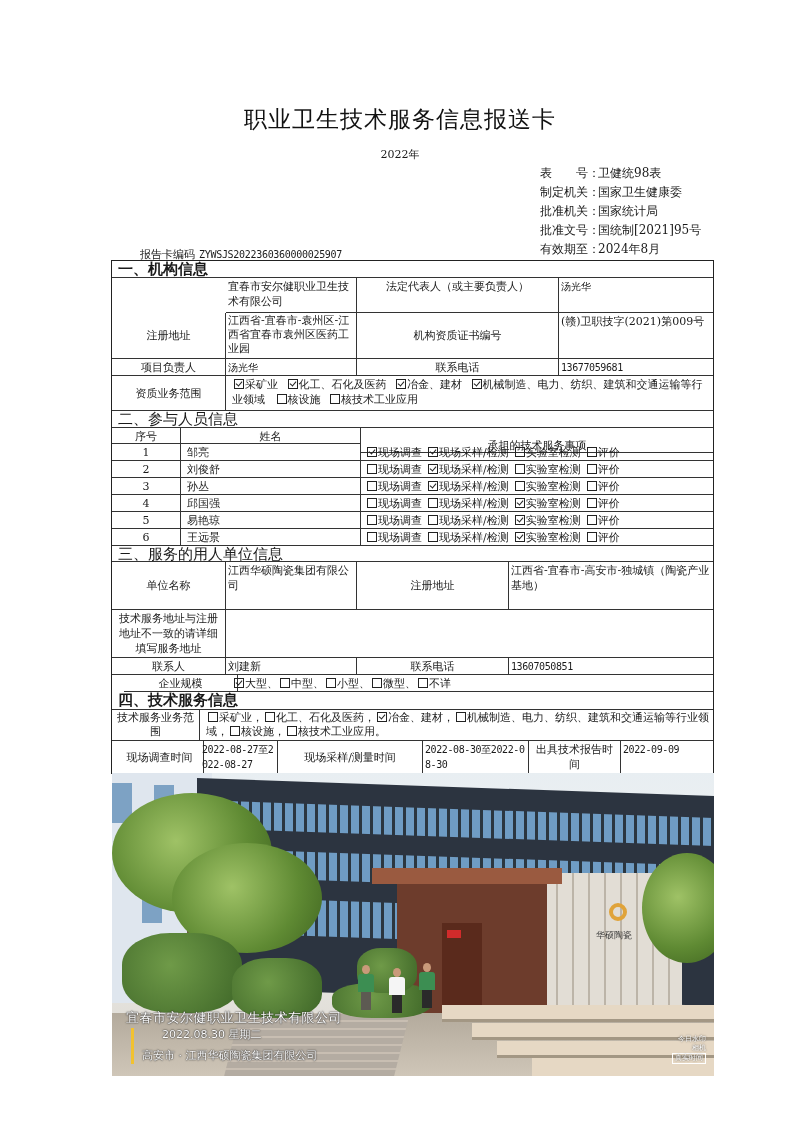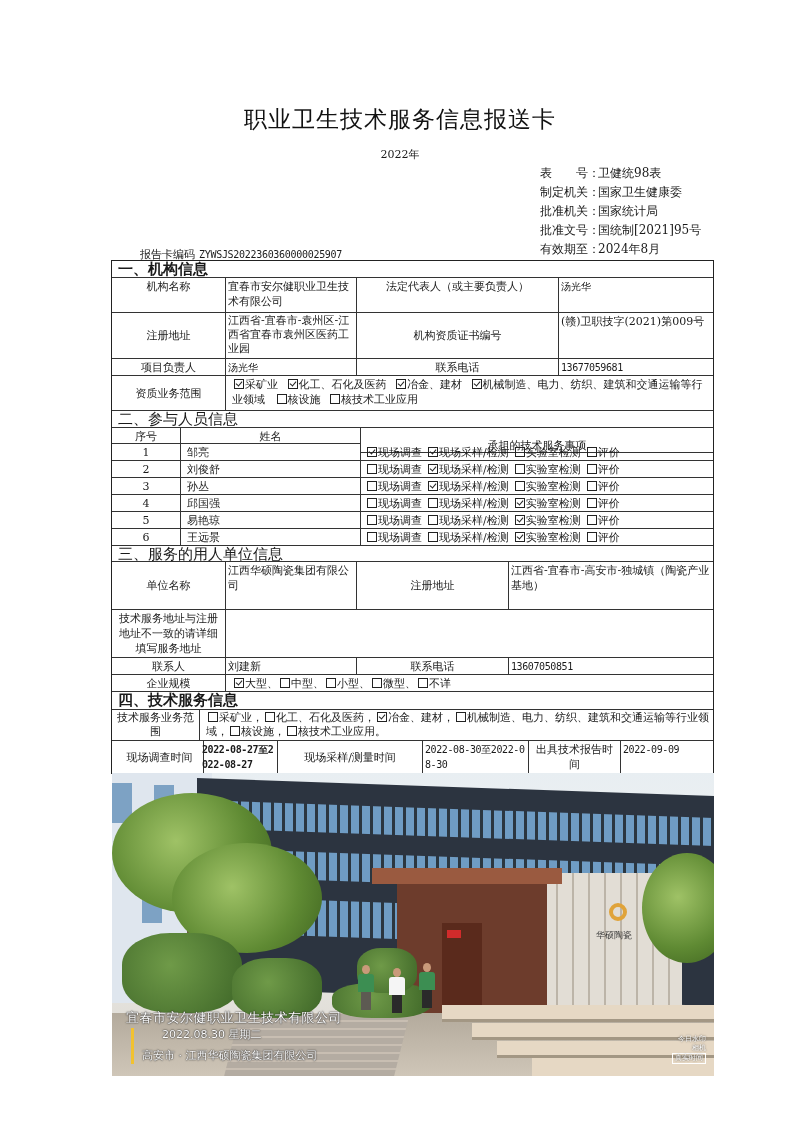--- a/index.html
+++ b/index.html
@@ -116,21 +116,20 @@
 </div>
 
 <div class="code">
   <span>报告卡编码</span><span class="v">ZYWSJS2022360360000025907</span>
 </div>
 
 <div class="frame" style="height:514px;">
 
   <div class="sec" style="top:0;height:17px;">一、机构信息</div>
 
-  <div class="cell ctop" style="left:0;top:17px;width:114px;height:35px;">机构名称</div>
   <div class="cell" style="left:114px;top:17px;width:131px;height:35px;">宜春市安尔健职业卫生技术有限公司</div>
   <div class="cell ctop" style="left:245px;top:17px;width:202px;height:35px;">法定代表人（或主要负责人）</div>
   <div class="cell noright" style="left:447px;top:17px;width:154px;height:35px;font-size:10px;">汤光华</div>
 
   <div class="cell center" style="left:0;top:52px;width:114px;height:46px;">注册地址</div>
   <div class="cell" style="left:114px;top:52px;width:131px;height:46px;line-height:14px;">江西省-宜春市-袁州区-江西省宜春市袁州区医药工业园</div>
   <div class="cell center" style="left:245px;top:52px;width:202px;height:46px;">机构资质证书编号</div>
   <div class="cell noright" style="left:447px;top:52px;width:154px;height:46px;">(赣)卫职技字(2021)第009号</div>
 
   <div class="cell ctop" style="left:0;top:98px;width:114px;height:17px;">项目负责人</div>
@@ -181,33 +180,33 @@
   <div class="cell noright" style="left:397px;top:301px;width:204px;height:48px;">江西省-宜春市-高安市-独城镇（陶瓷产业基地）</div>
 
   <div class="cell" style="left:0;top:349px;width:114px;height:48px;line-height:15px;text-align:center;">技术服务地址与注册地址不一致的请详细填写服务地址</div>
   <div class="cell noright" style="left:114px;top:349px;width:487px;height:48px;"></div>
 
   <div class="cell ctop" style="left:0;top:397px;width:114px;height:17px;">联系人</div>
   <div class="cell" style="left:114px;top:397px;width:131px;height:17px;">刘建新</div>
   <div class="cell ctop" style="left:245px;top:397px;width:152px;height:17px;">联系电话</div>
   <div class="cell noright mono" style="left:397px;top:397px;width:204px;height:17px;">13607050851</div>
 
-  <div class="cell ctop" style="left:0;top:414px;width:114px;height:17px;">企业规模</div>
+  <div class="cell ctop" style="left:12px;top:414px;width:114px;height:17px;">企业规模</div>
   <div class="cell noright" style="left:114px;top:414px;width:487px;height:17px;padding-left:6px;">
     <span><span class="cb on"></span><span>大型</span>、</span><span><span class="cb"></span><span>中型</span>、</span><span><span class="cb"></span><span>小型</span>、</span><span><span class="cb"></span><span>微型</span>、</span><span><span class="cb"></span><span>不详</span></span>
   </div>
 
   <div class="sec" style="top:431px;height:18px;">四、技术服务信息</div>
   <div class="cell ctop" style="left:0;top:449px;width:88px;height:31px;line-height:14px;">技术服务业务范围</div>
   <div class="cell noright" style="left:88px;top:449px;width:513px;height:31px;padding-left:6px;line-height:14px;">
     <span><span class="cb"></span><span>采矿业，</span></span><span><span class="cb"></span><span>化工、石化及医药，</span></span><span><span class="cb on"></span><span>冶金、建材，</span></span><span><span class="cb"></span><span>机械制造、电力、纺织、建筑和交通运输等行业领域，</span></span><span><span class="cb"></span><span>核设施，</span></span><span><span class="cb"></span><span>核技术工业应用。</span></span>
   </div>
 
   <div class="cell center" style="left:4px;top:480px;width:88px;height:33px;border-bottom:none;">现场调查时间</div>
-  <div class="cell mono" style="left:88px;top:480px;width:78px;height:33px;border-bottom:none;line-height:15px;word-break:break-all;font-weight:bold;">2022-08-27至2022-08-27</div>
+  <div class="cell mono" style="left:88px;top:480px;width:78px;height:33px;border-bottom:none;line-height:15px;word-break:break-all;">2022-08-27至2022-08-27</div>
   <div class="cell center" style="left:166px;top:480px;width:145px;height:33px;border-bottom:none;">现场采样/测量时间</div>
   <div class="cell mono" style="left:311px;top:480px;width:106px;height:33px;border-bottom:none;line-height:15px;word-break:break-all;">2022-08-30至2022-08-30</div>
   <div class="cell" style="left:417px;top:480px;width:92px;height:33px;border-bottom:none;text-align:center;line-height:15px;">出具技术报告时间</div>
   <div class="cell noright mono" style="left:509px;top:480px;width:92px;height:33px;border-bottom:none;">2022-09-09</div>
 </div>
 
 <div class="photo">
   <div class="bldg-left">
     <div class="win" style="left:0;top:10px;height:40px;"></div>
     <div class="win" style="left:42px;top:12px;height:40px;"></div>

